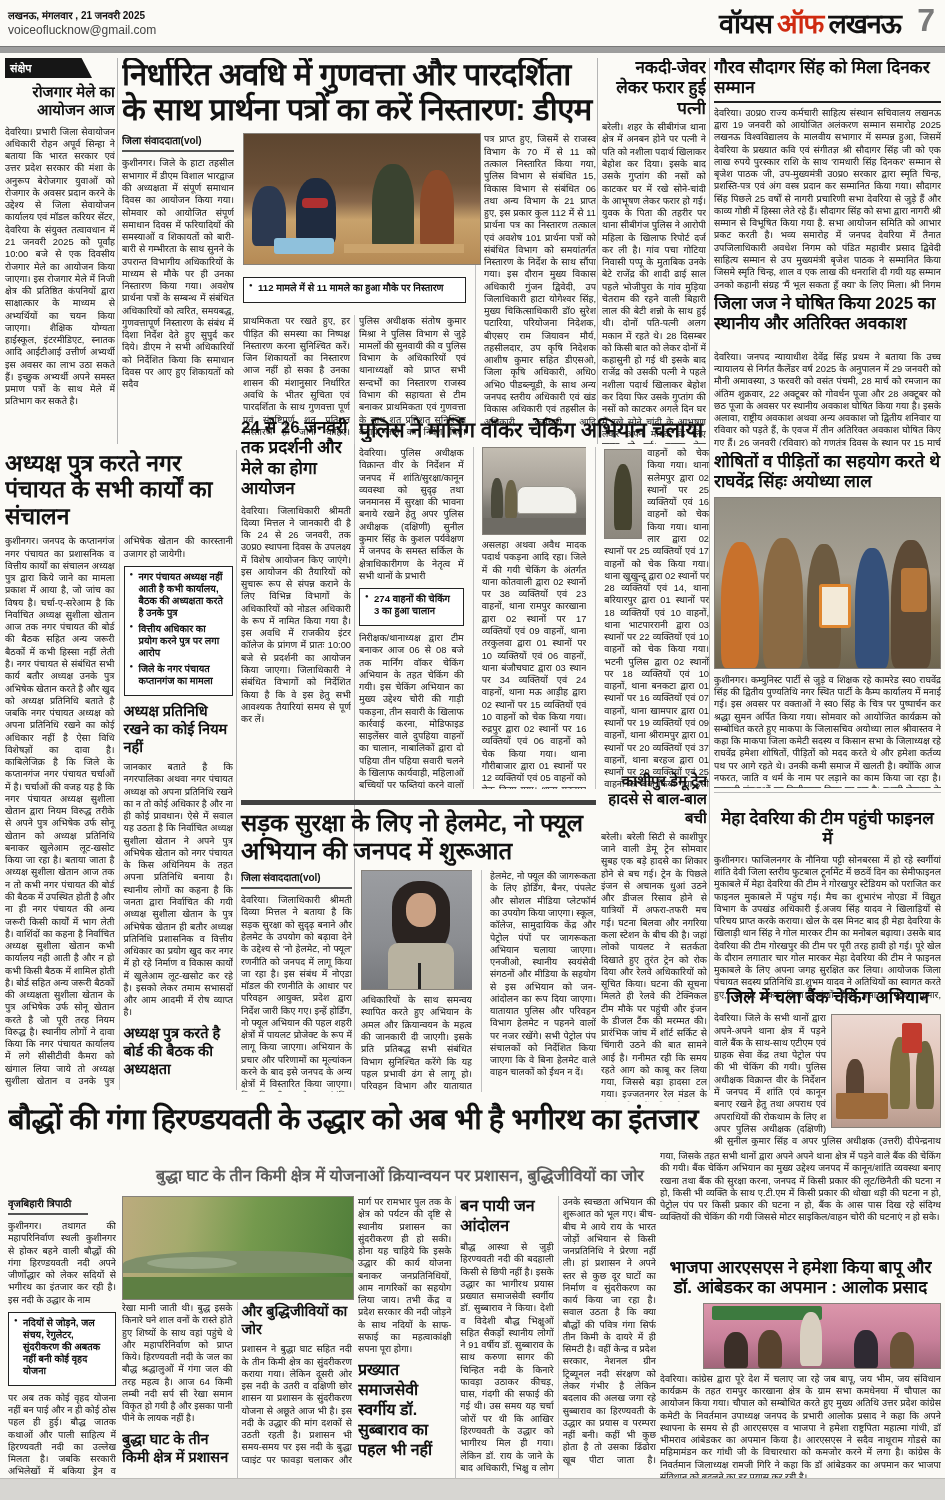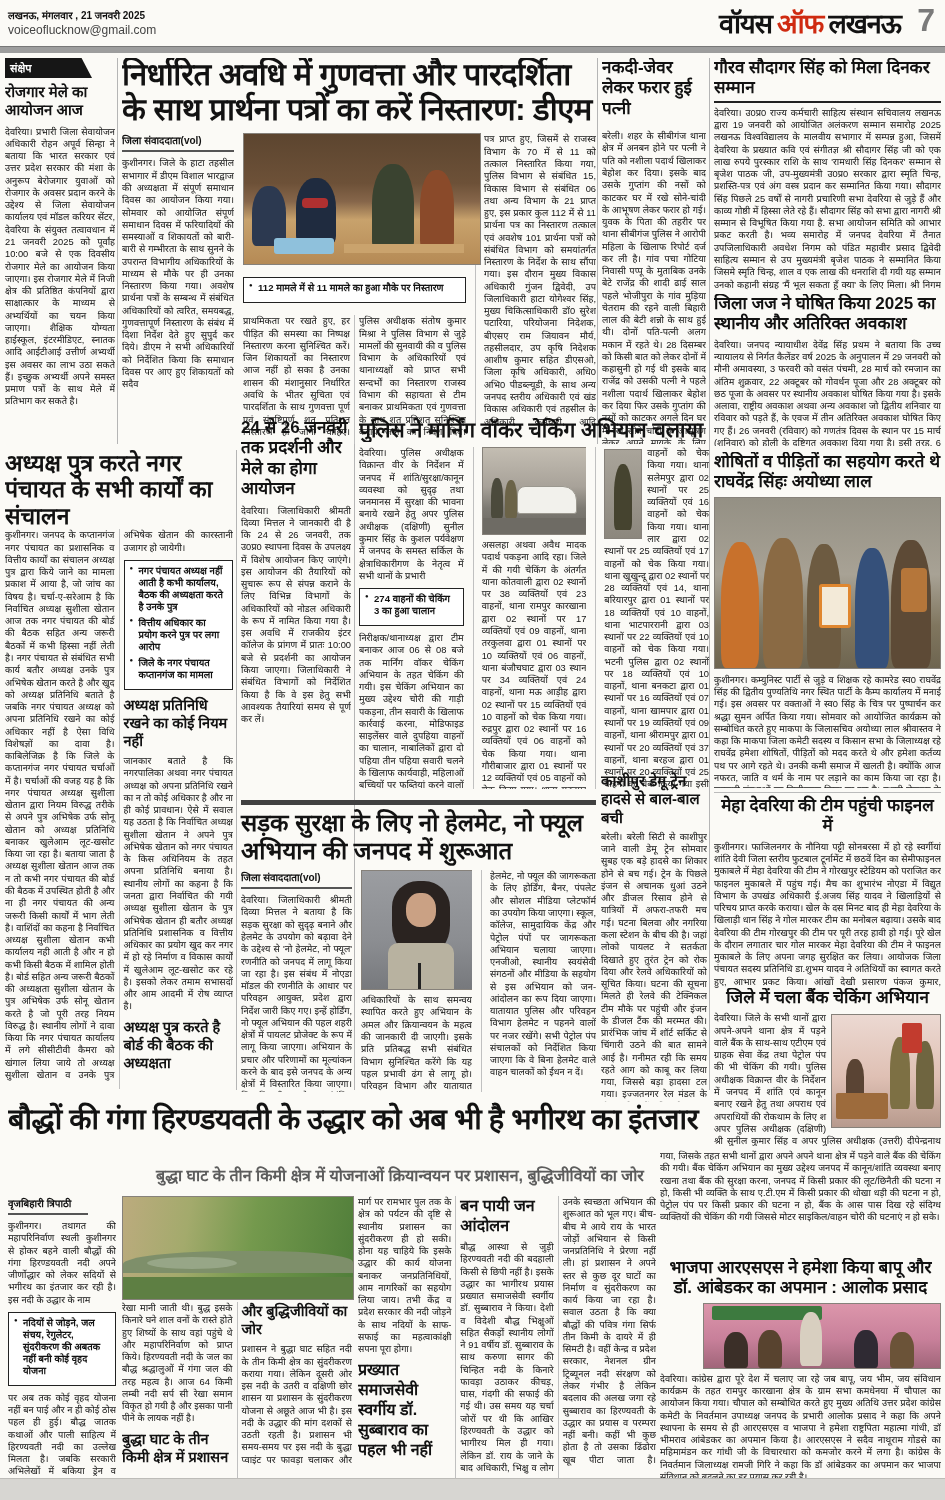--- a/index.html
+++ b/index.html
@@ -14,21 +14,21 @@
   .hd-mast .of{color:#cf2a10;margin:0 5px;}
   .hd-page{right:10px;top:2px;font-size:32px;font-weight:800;color:#7a7a7a;}
   .hd-rule{left:0;top:46px;width:945px;height:6px;background:#9d9d9d;border-top:1px solid #777;}
   
   .body-txt{font-size:9.3px;line-height:1.32;text-align:justify;word-break:break-word;}
   .byline{font-size:10px;font-weight:bold;border-bottom:2px solid #555;padding-bottom:3px;margin-bottom:5px;}
   .h-xl{font-size:31px;font-weight:800;line-height:1.12;letter-spacing:-.5px;}
   .h-banner{font-size:29px;font-weight:800;white-space:nowrap;overflow:hidden;letter-spacing:-.5px;}
   .h-lg{font-size:23px;font-weight:800;line-height:1.15;}
   .h-md{font-size:17px;font-weight:800;line-height:1.2;}
-  .h-sm{font-size:15px;font-weight:800;line-height:1.22;}
+  .h-sm{font-size:15px;font-weight:800;line-height:1.22;text-align:right;}
   .h-ctr{text-align:center;}
   .sub-gray{color:#5c5c5c;font-weight:700;font-size:16px;text-align:center;}
   .nbox{border:1.5px solid #222;padding:4px 5px;font-size:9.6px;font-weight:bold;line-height:1.25;margin:6px 0;background:#fff;}
   .nbox .li{position:relative;padding-left:9px;margin-bottom:4px;}
   .nbox .li:before{content:"●";position:absolute;left:0;top:0;font-size:6px;}
   .flex{display:flex;gap:9px;}
   .col{flex:1;min-width:0;}
   .vline{background:#b5b5b5;width:1px;}
   .cols2{column-count:2;column-gap:9px;column-rule:1px solid #c0c0c0;}
   .cols3{column-count:3;column-gap:9px;column-rule:1px solid #c0c0c0;}
@@ -95,36 +95,36 @@
         </div>
         <div class="body-txt cols2 clip" style="height:130px;">प्राथमिकता पर रखते हुए, हर पीड़ित की समस्या का निष्पक्ष निस्तारण करना सुनिश्चित करें। जिन शिकायतों का निस्तारण आज नहीं हो सका है उनका शासन की मंशानुसार निर्धारित अवधि के भीतर सुचिता एवं पारदर्शिता के साथ गुणवत्ता पूर्ण एवं संतुष्टिपूर्ण शत प्रतिशत निस्तारण हो जाना चाहिए। पुलिस अधीक्षक संतोष कुमार मिश्रा ने पुलिस विभाग से जुड़े मामलों की सुनवायी की व पुलिस विभाग के अधिकारियों एवं थानाध्यक्षों को प्राप्त सभी सन्दर्भों का निस्तारण राजस्व विभाग की सहायता से टीम बनाकर प्राथमिकता एवं गुणवत्ता के साथ शत प्रतिशत सुनिश्चित कराये जाने का निर्देश दिये। राजस्व व पुलिस विभाग के अधि0/कर्मचारियों की शिकायतों को गम्भीरता से लेकर शत-प्रतिशत निष्पक्ष निस्तारण करने हेतु निर्देशित किया गया। सम्पूर्ण समाधान दिवस में कुल 112 शिकायती प्रार्थना</div>
       </div>
       <div class="col clip" style="max-width:112px;border-left:1px solid #c0c0c0;padding-left:8px;">
         <div class="body-txt">पत्र प्राप्त हुए, जिसमें से राजस्व विभाग के 70 में से 11 को तत्काल निस्तारित किया गया, पुलिस विभाग से संबंधित 15, विकास विभाग से संबंधित 06 तथा अन्य विभाग के 21 प्राप्त हुए, इस प्रकार कुल 112 में से 11 प्रार्थना पत्र का निस्तारण तत्काल एवं अवशेष 101 प्रार्थना पत्रों को संबंधित विभाग को समयांतर्गत निस्तारण के निर्देश के साथ सौंपा गया। इस दौरान मुख्य विकास अधिकारी गुंजन द्विवेदी, उप जिलाधिकारी हाटा योगेश्वर सिंह, मुख्य चिकित्साधिकारी डॉ0 सुरेश पटारिया, परियोजना निदेशक, बीएसए राम जियावन मौर्य, तहसीलदार, उप कृषि निदेशक आशीष कुमार सहित डीएसओ, जिला कृषि अधिकारी, अधि0 अभि0 पीडब्ल्यूडी, के साथ अन्य जनपद स्तरीय अधिकारी एवं खंड विकास अधिकारी एवं तहसील के अधिकारी, कर्मचारी आदि उपस्थित रहे।</div>
       </div>
     </div>
   </div>
 
   <div class="abs clip" style="left:602px;top:58px;width:104px;height:386px;">
-    <div class="h-md" style="margin-bottom:11px;">नकदी-जेवर लेकर फरार हुई पत्नी</div>
+    <div class="h-md" style="margin-bottom:2px;text-align:right;">नकदी-जेवर लेकर फरार हुई पत्नी</div>
     <div class="body-txt">बरेली। शहर के सीबीगंज थाना क्षेत्र में अनबन होने पर पत्नी ने पति को नशीला पदार्थ खिलाकर बेहोश कर दिया। इसके बाद उसके गुप्तांग की नसों को काटकर घर में रखे सोने-चांदी के आभूषण लेकर फरार हो गई। युवक के पिता की तहरीर पर थाना सीबीगंज पुलिस ने आरोपी महिला के खिलाफ रिपोर्ट दर्ज कर ली है। गांव पचा गोटिया निवासी पप्पू के मुताबिक उनके बेटे राजेंद्र की शादी ढाई साल पहले भोजीपुरा के गांव मुड़िया चेतराम की रहने वाली बिहारी लाल की बेटी शन्नो के साथ हुई थी। दोनों पति-पत्नी अलग मकान में रहते थे। 28 दिसम्बर को किसी बात को लेकर दोनों में कहासुनी हो गई थी इसके बाद राजेंद्र को उसकी पत्नी ने पहले नशीला पदार्थ खिलाकर बेहोश कर दिया फिर उसके गुप्तांग की नसों को काटकर अगले दिन घर में रखे सोने चांदी के आभूषण लेकर अपने मायके के लिए फरार हो गई। उनका बेटा गुपचुप तरीके से इधर उधर इलाज कराता रहा। जब उन्हें हुई तो उन्होंने सीबीगंज थाने में शिकायत की।</div>
   </div>
 
   <div class="abs clip" style="left:714px;top:58px;width:227px;height:232px;">
     <div class="h-md" style="border-bottom:2px solid #222;padding-bottom:2px;margin-bottom:4px;">गौरव सौदागर सिंह को मिला दिनकर सम्मान</div>
     <div class="body-txt">देवरिया। उ0प्र0 राज्य कर्मचारी साहित्य संस्थान सचिवालय लखनऊ द्वारा 19 जनवरी को आयोजित अलंकरण सम्मान समारोह 2025 लखनऊ विश्वविद्यालय के मालवीय सभागार में सम्पन्न हुआ, जिसमें देवरिया के प्रख्यात कवि एवं संगीतज्ञ श्री सौदागर सिंह जी को एक लाख रुपये पुरस्कार राशि के साथ 'रामधारी सिंह दिनकर' सम्मान से बृजेश पाठक जी, उप-मुख्यमंत्री उ0प्र0 सरकार द्वारा स्मृति चिन्ह, प्रशस्ति-पत्र एवं अंग वस्त्र प्रदान कर सम्मानित किया गया। सौदागर सिंह पिछले 25 वर्षों से नागरी प्रचारिणी सभा देवरिया से जुड़े हैं और काव्य गोष्ठी में हिस्सा लेते रहे हैं। सौदागर सिंह को सभा द्वारा नागरी श्री सम्मान से विभूषित किया गया है. सभा आयोजन समिति को आभार प्रकट करती है। भव्य समारोह में जनपद देवरिया में तैनात उपजिलाधिकारी अवधेश निगम को पंडित महावीर प्रसाद द्विवेदी साहित्य सम्मान से उप मुख्यमंत्री बृजेश पाठक ने सम्मानित किया जिसमे स्मृति चिन्ह, शाल व एक लाख की धनराशि दी गयी यह सम्मान उनको कहानी संग्रह 'मैं भूल सकता हूँ क्या' के लिए मिला। श्री निगम के साहित्य सम्मान पर देवरिया के अधिकारियों, साहित्यकारों द्वारा प्रसन्नता व्यक्त की गयी।</div>
   </div>
 
   <div class="abs clip" style="left:714px;top:294px;width:227px;height:152px;">
-    <div class="h-md" style="margin-bottom:4px;">जिला जज ने घोषित किया 2025 का स्थानीय और अतिरिक्त अवकाश</div>
+    <div class="h-md" style="margin-bottom:16px;">जिला जज ने घोषित किया 2025 का स्थानीय और अतिरिक्त अवकाश</div>
     <div class="body-txt">देवरिया। जनपद न्यायाधीश देवेंद्र सिंह प्रथम ने बताया कि उच्च न्यायालय से निर्गत कैलेंडर वर्ष 2025 के अनुपालन में 29 जनवरी को मौनी अमावस्या, 3 फरवरी को वसंत पंचमी, 28 मार्च को रमजान का अंतिम शुक्रवार, 22 अक्टूबर को गोवर्धन पूजा और 28 अक्टूबर को छठ पूजा के अवसर पर स्थानीय अवकाश घोषित किया गया है। इसके अलावा, राष्ट्रीय अवकाश अथवा अन्य अवकाश जो द्वितीय शनिवार या रविवार को पड़ते हैं, के एवज में तीन अतिरिक्त अवकाश घोषित किए गए हैं। 26 जनवरी (रविवार) को गणतंत्र दिवस के स्थान पर 15 मार्च (शनिवार) को होली के दृष्टिगत अवकाश दिया गया है। इसी तरह, 6 अप्रैल (रविवार) को रामनवमी के स्थान पर 1 अक्टूबर (बुधवार) को महानवमी के अवसर पर अवकाश घोषित किया गया है। 6 जुलाई (रविवार) को मोहर्रम के स्थान पर 23 अक्टूबर (गुरुवार) को भैया दूज/चित्रगुप्त पूजा के दृष्टिगत अतिरिक्त अवकाश प्रदान किया गया है।</div>
   </div>
 
   <div class="abs clip" style="left:5px;top:450px;width:228px;height:640px;">
-    <div class="h-lg" style="margin-bottom:0;">अध्यक्ष पुत्र करते नगर पंचायत के सभी कार्यों का संचालन</div>
+    <div class="h-lg" style="margin-bottom:6px;">अध्यक्ष पुत्र करते नगर पंचायत के सभी कार्यों का संचालन</div>
     <div class="cols2 clip" style="height:560px;">
       <div class="body-txt">कुशीनगर। जनपद के कप्तानगंज नगर पंचायत का प्रशासनिक व वित्तीय कार्यों का संचालन अध्यक्ष पुत्र द्वारा किये जाने का मामला प्रकाश में आया है, जो जांच का विषय है। चर्चा-ए-सरेआम है कि निर्वाचित अध्यक्ष सुशीला खेतान आज तक नगर पंचायत की बोर्ड की बैठक सहित अन्य जरूरी बैठकों में कभी हिस्सा नहीं लेती है। नगर पंचायत से संबंधित सभी कार्य बतौर अध्यक्ष उनके पुत्र अभिषेक खेतान करते है और खुद को अध्यक्ष प्रतिनिधि बताते है जबकि नगर पंचायत अध्यक्ष को अपना प्रतिनिधि रखने का कोई अधिकार नहीं है ऐसा विधि विशेषज्ञों का दावा है। काबिलेजिक्र है कि जिले के कप्तानगंज नगर पंचायत चर्चाओं में है। चर्चाओं की वजह यह है कि नगर पंचायत अध्यक्ष सुशीला खेतान द्वारा नियम विरुद्ध तरीके से अपने पुत्र अभिषेक उर्फ सोनू खेतान को अध्यक्ष प्रतिनिधि बनाकर खुलेआम लूट-खसोट किया जा रहा है। बताया जाता है अध्यक्ष सुशीला खेतान आज तक न तो कभी नगर पंचायत की बोर्ड की बैठक में उपस्थित होती है और ना ही नगर पंचायत की अन्य जरूरी किसी कार्यों में भाग लेती है। वाशिंदों का कहना है निर्वाचित अध्यक्ष सुशीला खेतान कभी कार्यालय नही आती है और न हो कभी किसी बैठक में शामिल होती है। बोर्ड सहित अन्य जरूरी बैठकों की अध्यक्षता सुशीला खेतान के पुत्र अभिषेक उर्फ सोनू खेतान करते है जो पूरी तरह नियम विरुद्ध है। स्थानीय लोगों ने दावा किया कि नगर पंचायत कार्यालय में लगे सीसीटीवी कैमरा को खंगाल लिया जाये तो अध्यक्ष सुशीला खेतान व उनके पुत्र अभिषेक खेतान की कारस्तानी उजागर हो जायेगी।</div>
       <div class="nbox">
         <div class="li">नगर पंचायत अध्यक्ष नहीं आती है कभी कार्यालय, बैठक की अध्यक्षता करते है उनके पुत्र</div>
         <div class="li">वित्तीय अधिकार का प्रयोग करने पुत्र पर लगा आरोप</div>
         <div class="li">जिले के नगर पंचायत कप्तानगंज का मामला</div>
       </div>
       <div class="subhead-in">अध्यक्ष प्रतिनिधि रखने का कोई नियम नहीं</div>
       <div class="body-txt">जानकार बताते है कि नगरपालिका अथवा नगर पंचायत अध्यक्ष को अपना प्रतिनिधि रखने का न तो कोई अधिकार है और ना ही कोई प्रावधान। ऐसे में सवाल यह उठता है कि निर्वाचित अध्यक्ष सुशीला खेतान ने अपने पुत्र अभिषेक खेतान को नगर पंचायत के किस अधिनियम के तहत अपना प्रतिनिधि बनाया है। स्थानीय लोगों का कहना है कि जनता द्वारा निर्वाचित की गयी अध्यक्ष सुशीला खेतान के पुत्र अभिषेक खेतान ही बतौर अध्यक्ष प्रतिनिधि प्रशासनिक व वित्तीय अधिकार का प्रयोग खुद कर नगर में हो रहे निर्माण व विकास कार्यों में खुलेआम लूट-खसोट कर रहे है। इसको लेकर तमाम सभासदों और आम आदमी में रोष व्याप्त है।</div>
       <div class="subhead-in">अध्यक्ष पुत्र करते है बोर्ड की बैठक की अध्यक्षता</div>
@@ -177,21 +177,21 @@
       <i class="fig" style="left:48px;top:40px;width:40px;height:130px;background:#8a6a44;"></i>
       <i class="fig" style="left:92px;top:46px;width:34px;height:124px;background:#6d5b41;"></i>
       <i style="left:104px;top:86px;width:26px;height:38px;background:#f3ead8;border:3px solid #e0872f;border-radius:3px;"></i>
       <i class="fig" style="left:140px;top:50px;width:34px;height:120px;background:#35507a;"></i>
       <i class="fig" style="left:176px;top:42px;width:40px;height:128px;background:#5d4a36;"></i>
       <i style="left:186px;top:70px;width:26px;height:44px;background:#b5763a;border-radius:4px;"></i>
     </div>
     <div class="body-txt">कुशीनगर। कम्युनिस्ट पार्टी से जुड़े व शिक्षक रहे कामरेड स्व0 राघवेंद्र सिंह की द्वितीय पुण्यतिथि नगर स्थित पार्टी के कैम्प कार्यालय में मनाई गई। इस अवसर पर वक्ताओं ने स्व0 सिंह के चित्र पर पुष्पार्चन कर श्रद्धा सुमन अर्पित किया गया। सोमवार को आयोजित कार्यक्रम को सम्बोधित करते हुए माकपा के जिलासचिव अयोध्या लाल श्रीवास्तव ने कहा कि माकपा जिला कमेटी सदस्य व किसान सभा के जिलाध्यक्ष रहे राघवेंद्र हमेशा शोषितों, पीड़ितों को मदद करते थे और हमेशा कर्तव्य पथ पर आगे रहते थे। उनकी कमी समाज में खलती है। क्योंकि आज नफरत, जाति व धर्म के नाम पर लड़ाने का काम किया जा रहा है। सरकारी संस्थाओं का निजीकरण किया जा रहा है। स्थायी रोजगार के बजाय संविदा पर नौकरियां दी जा रही है। स्व0 सिंह के विचारों को आत्मसात कर सबको न्याय दिलाना ही उनके प्रति सच्ची श्रद्धांजलि होगी। इसी क्रम में शाकिर अली, बीपी गुप्ता, इदरीश सिद्की, गेंद सिंह ने कहा कि स्व0 राघवेंद्र संवेदनशील व समाज के चिंतक थे। अध्यक्षता कामरेड एड0 विजय कुमार श्रीवास्तव ने की। इस दौरान जवाहर शर्मा, कैलाश गिरी, केदार नाथ सिंह, राजेन्द्र सिंह, राजेश, शंकर प्रसाद आदि मौजूद रहे।</div>
   </div>
 
-  <div class="abs clip" style="left:714px;top:792px;width:227px;height:192px;border-top:1px solid #bbb;padding-top:3px;">
+  <div class="abs clip" style="left:714px;top:792px;width:227px;height:192px;border-top:1px solid #bbb;padding-top:16px;">
     <div class="h-md h-ctr" style="margin-bottom:4px;">मेहा देवरिया की टीम पहुंची फाइनल में</div>
     <div class="body-txt">कुशीनगर। फाजिलनगर के नौनिया पट्टी सोनबरसा में हो रहे स्वर्गीयां शांति देवी जिला स्तरीय फुटबाल टूर्नामेंट में छठवें दिन का सेमीफाइनल मुकाबले में मेहा देवरिया की टीम ने गोरखपुर स्टेडियम को पराजित कर फाइनल मुकाबले में पहुंच गई। मैच का शुभारंभ नोएडा में विद्युत विभाग के उपखंड अधिकारी ई.अजय सिंह यादव ने खिलाड़ियों से परिचय प्राप्त करके कराया। खेल के दस मिनट बाद ही मेहा देवरिया के खिलाड़ी धान सिंह ने गोल मारकर टीम का मनोबल बढ़ाया। उसके बाद देवरिया की टीम गोरखपुर की टीम पर पूरी तरह हावी हो गई। पूरे खेल के दौरान लगातार चार गोल मारकर मेहा देवरिया की टीम ने फाइनल मुकाबले के लिए अपना जगह सुरक्षित कर लिया। आयोजक जिला पंचायत सदस्य प्रतिनिधि डा.शुभम यादव ने अतिथियों का स्वागत करते हुए, आभार प्रकट किया। आंखों देखी प्रसारण पंकज कुमार, अल्लाहिर व मोनू सिद्दीकी ने किया। इस दौरान डा. श्रीराम यादव, सभासद महेंद्र यादव, रामवक्स सिंह, अरविंद यादव, सिकंदर यादव, दीपक सिंह, डम्पी यादव, संदीप कुशवाहा, मनोज यादव, सुग्रीव कुशवाहा, प्रमोद यादव, प्रताप, सिद्धू, शैलेश, विश्राम, सिकंदर यादव मोतीलाल यादव समेत खेलप्रेमी मौजूद रहे।</div>
   </div>
 
   <div class="abs clip" style="left:714px;top:988px;width:227px;height:158px;">
     <div class="h-md h-ctr" style="margin-bottom:4px;">जिले में चला बैंक चेकिंग अभियान</div>
     <div class="ph ph-bank" style="width:108px;height:112px;float:right;margin:2px 0 3px 5px;">
       <i class="fig" style="left:58px;top:22px;width:20px;height:72px;background:#7d7044;"></i>
       <i class="fig" style="left:84px;top:26px;width:18px;height:68px;background:#6f6540;"></i>
       <i class="fig" style="left:14px;top:44px;width:18px;height:40px;background:#5a4434;"></i>

